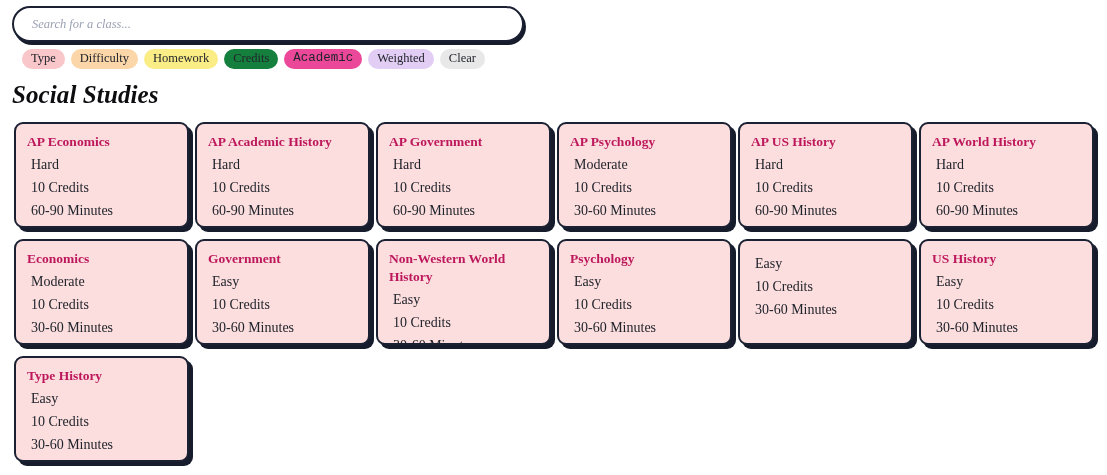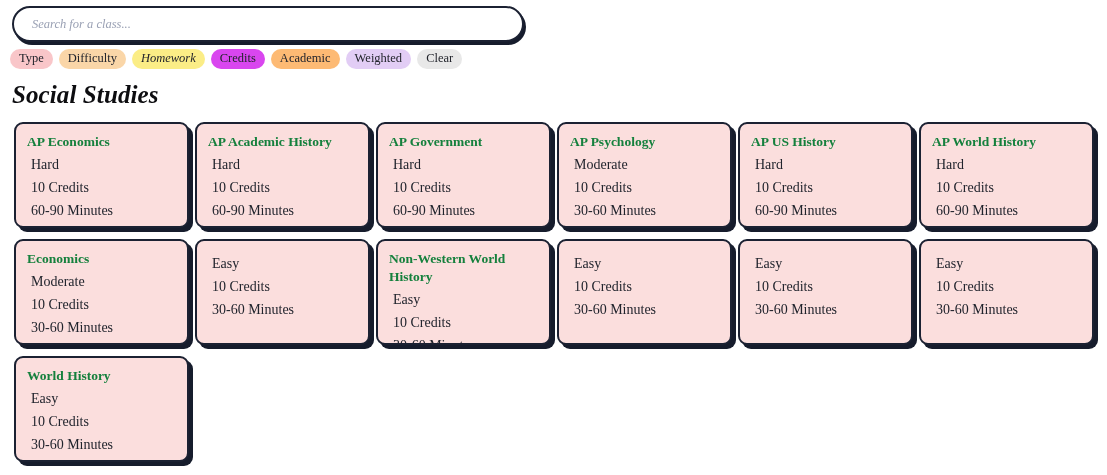--- a/index.html
+++ b/index.html
@@ -40,21 +40,21 @@
     color: #9aa1b4;
     font-style: italic;
     font-family: "Liberation Serif", "DejaVu Serif", serif;
   }
 
   
   .filters {
     display: flex;
     align-items: center;
     gap: 6px;
-    padding: 7px 0 0 10px;
+    padding: 7px 0 0 22px;
   }
   .pill {
     border: none;
     border-radius: 999px;
     padding: 3px 9px 4px 9px;
     font-family: "Liberation Serif", "DejaVu Serif", serif;
     font-size: 12.5px;
     line-height: 1.05;
     color: #22242c;
     cursor: pointer;
@@ -88,21 +88,21 @@
     box-shadow: 4px 4px 0 0 #161c2c;
     height: 106px;
     padding: 9px 11px 8px 11px;
     overflow: hidden;
     cursor: pointer;
   }
   .card-title {
     font-family: "Liberation Serif", "DejaVu Serif", serif;
     font-size: 13.5px;
     font-weight: bold;
-    color: #15803d;
+    color: #be185d;
     line-height: 1.33;
     margin: 0 0 2px 0;
   }
   .card-line {
     font-family: "Liberation Serif", "DejaVu Serif", serif;
     font-size: 14px;
     color: #21242d;
     line-height: 1.37;
     margin: 4px;
   }
@@ -110,23 +110,23 @@
 </head>
 <body>
 
 <div class="search-wrap">
   <input class="search-input" type="text" placeholder="Search for a class..." style="">
 </div>
 
 <div class="filters">
     <button class="pill" style="background: rgb(249, 198, 201);">Type</button>
     <button class="pill" style="background: rgb(250, 214, 168);">Difficulty</button>
-    <button class="pill" style="background: rgb(251, 237, 134); font-style: italic;">Homework</button>
-    <button class="pill" style="background: #d946ef;">Credits</button>
-    <button class="pill" style="background: #fdba74;">Academic</button>
+    <button class="pill" style="background: rgb(251, 237, 134);">Homework</button>
+    <button class="pill" style="background: #15803d;">Credits</button>
+    <button class="pill" style="background: #ec4899; font-family: Liberation Mono, monospace;">Academic</button>
     <button class="pill" style="background: rgb(226, 205, 245);">Weighted</button>
     <button class="pill" style="background: rgb(232, 232, 232);">Clear</button>
   </div>
 
 <h1 class="section-title">Social Studies</h1>
 
 <div class="grid">
     <div class="card">
       <div class="card-title">AP Economics</div>
       <div class="card-line">Hard</div>
@@ -163,44 +163,47 @@
       <div class="card-line">10 Credits</div>
       <div class="card-line">60-90 Minutes</div>
     </div>
     <div class="card">
       <div class="card-title">Economics</div>
       <div class="card-line">Moderate</div>
       <div class="card-line">10 Credits</div>
       <div class="card-line">30-60 Minutes</div>
     </div>
     <div class="card">
+      <div class="card-title">Government</div>
       <div class="card-line">Easy</div>
       <div class="card-line">10 Credits</div>
       <div class="card-line">30-60 Minutes</div>
     </div>
     <div class="card">
       <div class="card-title">Non-Western World History</div>
       <div class="card-line">Easy</div>
       <div class="card-line">10 Credits</div>
       <div class="card-line">30-60 Minutes</div>
     </div>
     <div class="card">
-      <div class="card-line">Easy</div>
-      <div class="card-line">10 Credits</div>
-      <div class="card-line">30-60 Minutes</div>
-    </div>
-    <div class="card">
-      <div class="card-line">Easy</div>
-      <div class="card-line">10 Credits</div>
-      <div class="card-line">30-60 Minutes</div>
-    </div>
-    <div class="card">
-      <div class="card-line">Easy</div>
-      <div class="card-line">10 Credits</div>
-      <div class="card-line">30-60 Minutes</div>
-    </div>
-    <div class="card">
-      <div class="card-title">World History</div>
+      <div class="card-title">Psychology</div>
+      <div class="card-line">Easy</div>
+      <div class="card-line">10 Credits</div>
+      <div class="card-line">30-60 Minutes</div>
+    </div>
+    <div class="card">
+      <div class="card-line">Easy</div>
+      <div class="card-line">10 Credits</div>
+      <div class="card-line">30-60 Minutes</div>
+    </div>
+    <div class="card">
+      <div class="card-title">US History</div>
+      <div class="card-line">Easy</div>
+      <div class="card-line">10 Credits</div>
+      <div class="card-line">30-60 Minutes</div>
+    </div>
+    <div class="card">
+      <div class="card-title">Type History</div>
       <div class="card-line">Easy</div>
       <div class="card-line">10 Credits</div>
       <div class="card-line">30-60 Minutes</div>
     </div>
   </div>
 
 </body></html>

